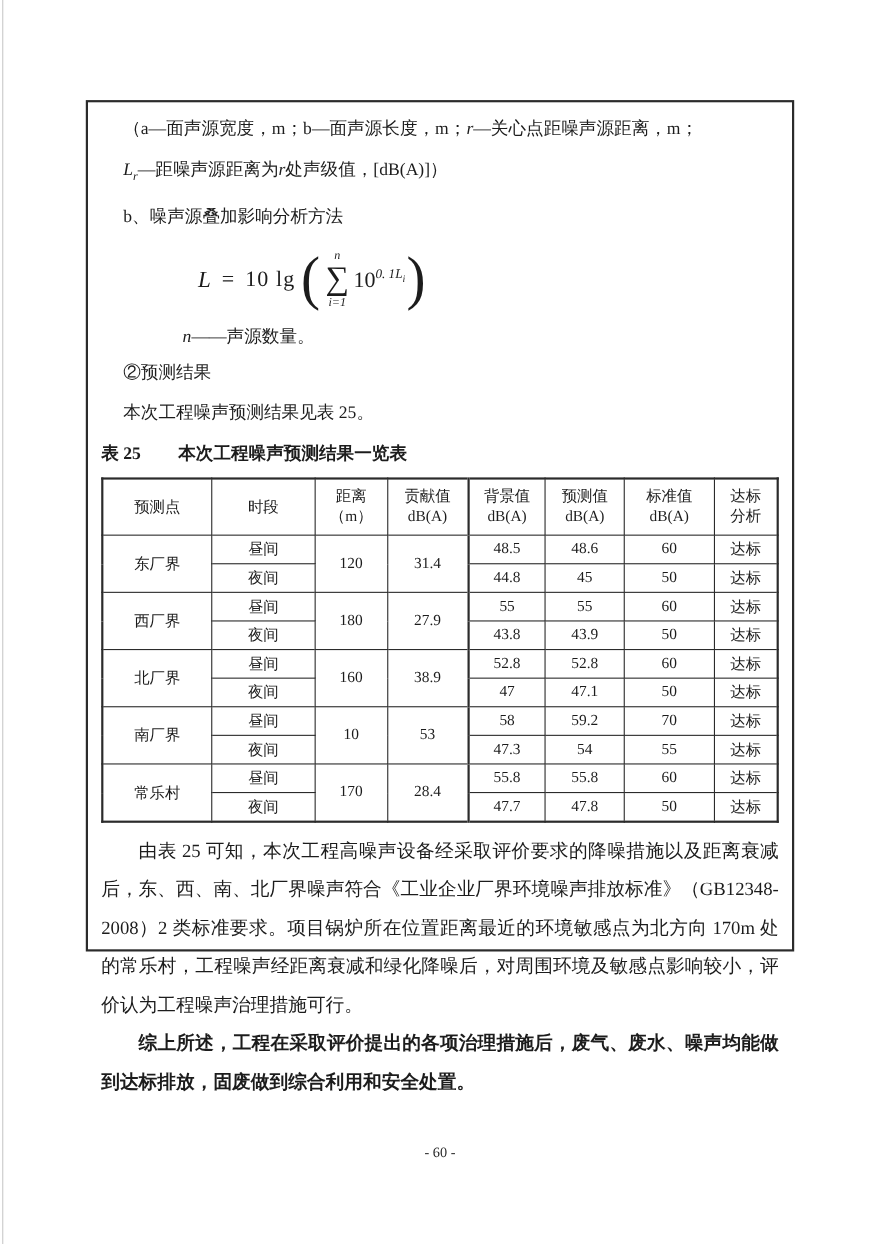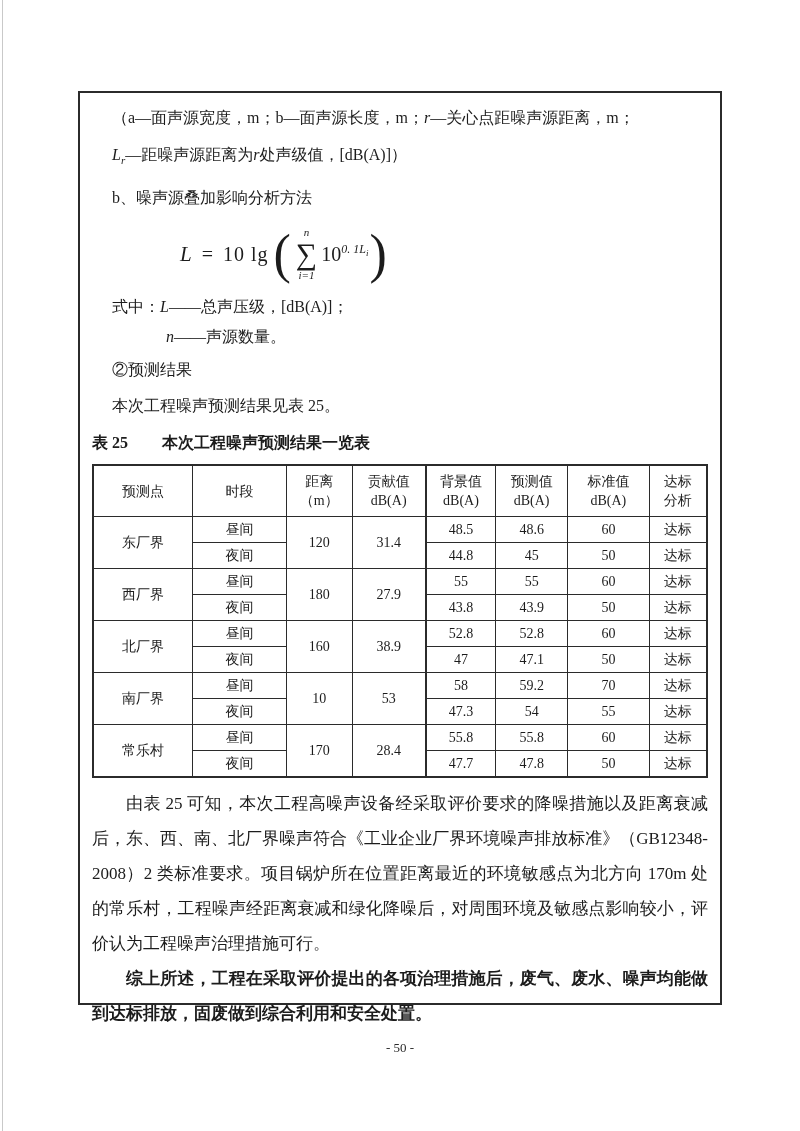--- a/index.html
+++ b/index.html
@@ -4,21 +4,21 @@
 <style>
   html,body{margin:0;padding:0;}
   body{
     width:800px;height:1131px;position:relative;
     background:#ffffff;color:#1c1c1c;
     font-family:"Liberation Serif","DejaVu Serif",serif;
     overflow:hidden;
   }
   .page-edge{position:absolute;left:2px;top:0;width:1px;height:100%;background:#c9c9c9;}
   .doc-frame{
-    position:absolute;left:78px;top:91px;width:644px;height:914px;
+    position:absolute;left:78px;top:91px;width:644px;height:774px;
     border:2px solid #2b2b2b;box-sizing:border-box;
     padding:6px 12px 0 12px;
   }
   .tline{font-size:16px;line-height:37px;margin:0;padding-left:24px;}
   .tline.noindent{padding-left:20px;}
   .var{font-style:italic;font-family:"Liberation Serif",serif;}
   sub.vs{font-size:11px;font-style:italic;}
   
   .formula-row{
     display:flex;align-items:center;height:72px;margin:2px 0 2px 88px;
@@ -89,21 +89,20 @@
     <span class="bigparen">(</span>
     <span class="sigma-stack">
       <span class="lim">n</span>
       <span class="sigma">∑</span>
       <span class="lim">i=1</span>
     </span>
     <span class="pow"><span>10</span><sup><span class="var">0. 1L</span><sub>i</sub></sup></span>
     <span class="bigparen">)</span>
   </div>
 
-  <p class="where first"><span>式中：</span><span class="var">L</span><span>——总声压级，[dB(A)]；</span></p>
 
 
   <p class="where cont"><span class="var">n</span><span>——声源数量。</span></p>
 
   <p class="sline"><span>②预测结果</span></p>
 
   <p class="sline"><span>本次工程噪声预测结果见表 25。</span></p>
 
   <div class="tbl-title"><span>表 25</span><span class="gap"></span><span>本次工程噪声预测结果一览表</span></div>
 
@@ -224,13 +223,13 @@
         </tr>
       </tbody>
   </table>
 
   <p class="para"><span>由表 25 可知，本次工程高噪声设备经采取评价要求的降噪措施以及距离衰减后，东、西、南、北厂界噪声符合《工业企业厂界环境噪声排放标准》（GB12348-2008）2 类标准要求。项目锅炉所在位置距离最近的环境敏感点为北方向 170m 处的常乐村，工程噪声经距离衰减和绿化降噪后，对周围环境及敏感点影响较小，评价认为工程噪声治理措施可行。</span></p>
 
   <p class="para bold"><span>综上所述，工程在采取评价提出的各项治理措施后，废气、废水、噪声均能做到达标排放，固废做到综合利用和安全处置。</span></p>
 
 </div>
 
-<div class="page-num"><span>- 50 -</span></div>
+<div class="page-num"><span>- 60 -</span></div>
 
 </body></html>

